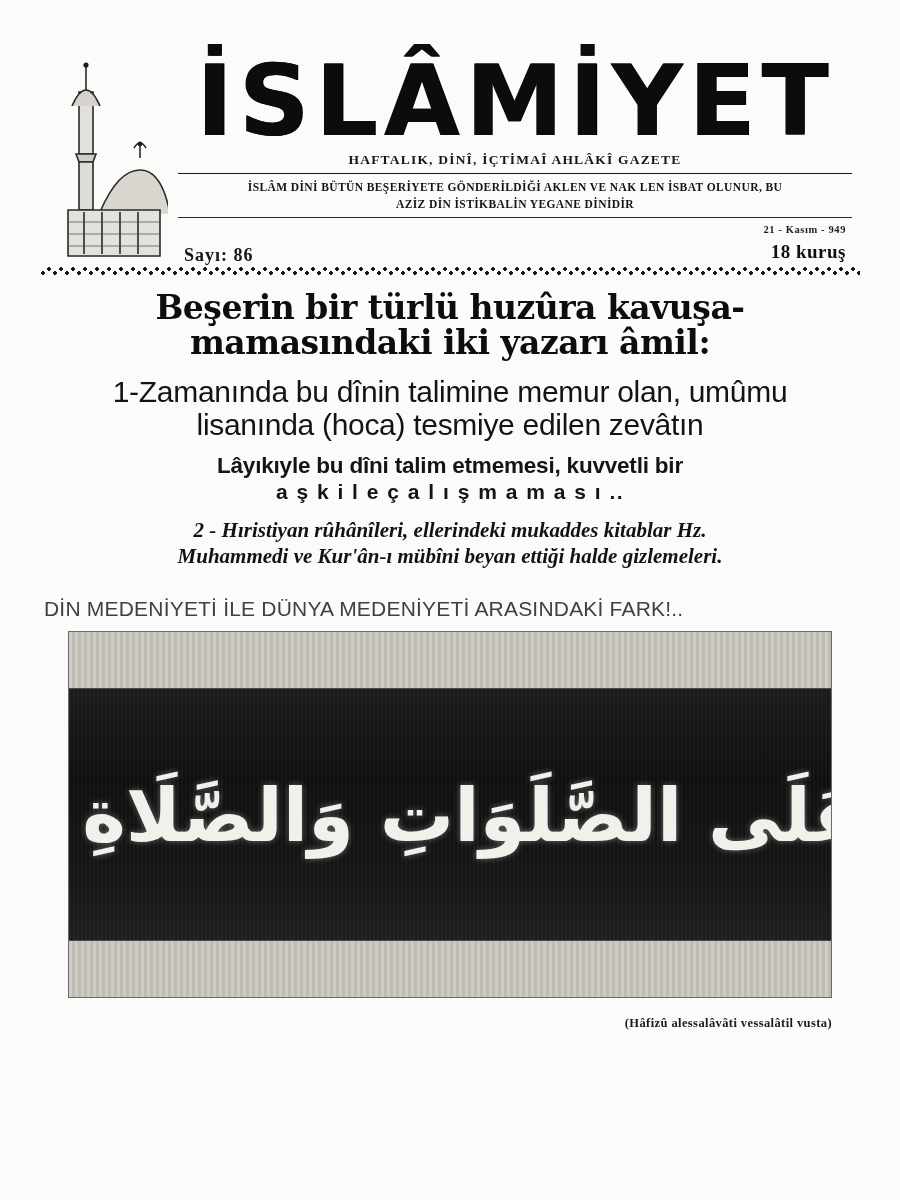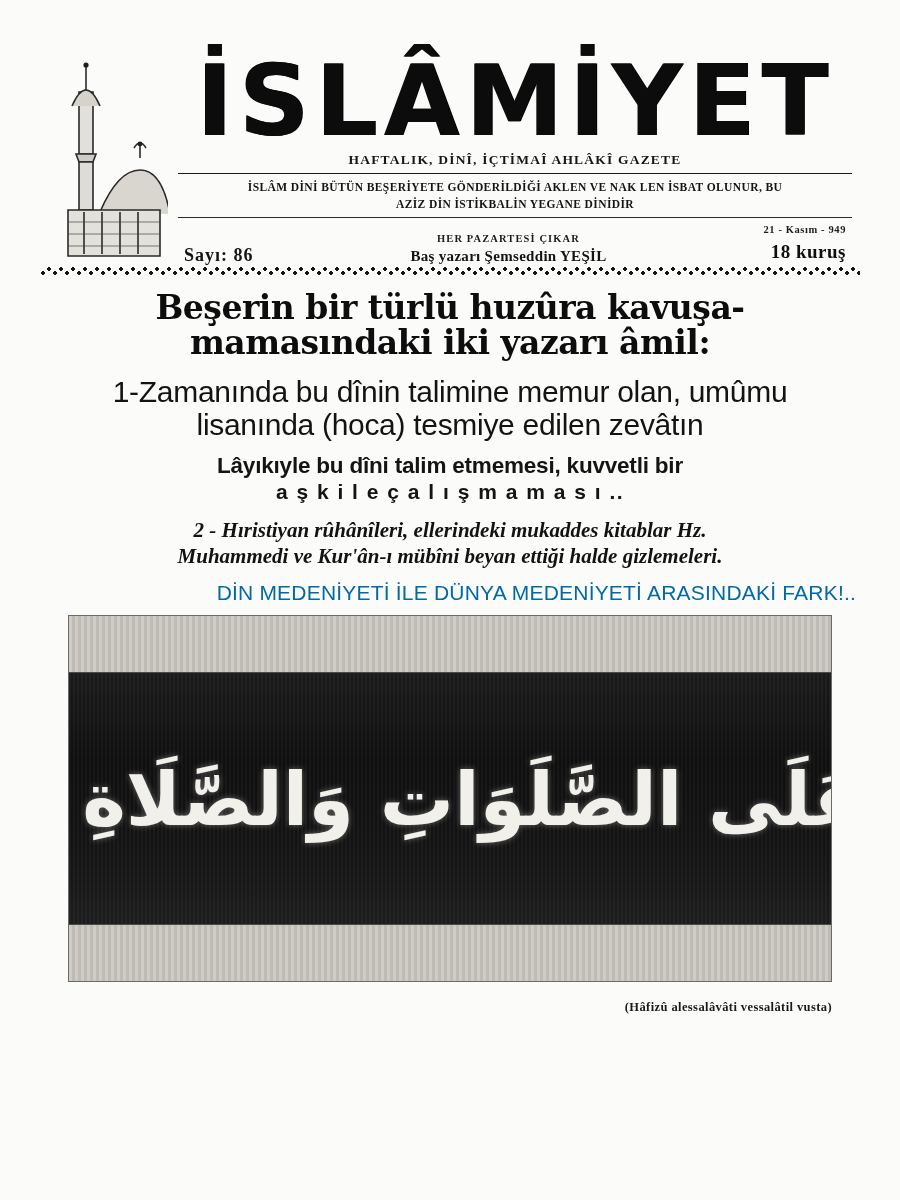--- a/index.html
+++ b/index.html
@@ -189,23 +189,23 @@
     line-height: 1.25;
     text-align: center;
     color: #121212;
     margin-top: 12px;
   }
   .sub-3 .l2 { display: block; }
 
   .kicker {
     font-family: "Liberation Sans", sans-serif;
     font-size: 21px;
-    text-align: right;
-    color: #0369a1;
-    margin-top: 12px;
+    text-align: left;
+    color: #404040;
+    margin-top: 28px;
     letter-spacing: 0.2px;
   }
 
   
   .plate-wrap {
     margin: 10px 24px 0 24px;
     position: relative;
   }
   .plate {
     position: relative;
@@ -302,24 +302,20 @@
       <h1 class="paper-title">İSLÂMİYET</h1>
       <div class="subtitle-1">HAFTALIK, DİNÎ, İÇTİMAÎ  AHLÂKÎ GAZETE</div>
       <hr class="rule">
       <div class="motto">
         <div>İSLÂM DİNİ BÜTÜN BEŞERİYETE GÖNDERİLDİĞİ AKLEN VE NAK LEN İSBAT OLUNUR, BU</div>
         <div>AZİZ DİN İSTİKBALİN  YEGANE DİNİDİR</div>
       </div>
       <hr class="rule thin">
       <div class="issue-row">
         <div class="issue-left">Sayı:  86</div>
-        <div class="issue-center">
-          <div class="periodicity">HER PAZARTESİ ÇIKAR</div>
-          <div class="editor">Baş yazarı Şemseddin YEŞİL</div>
-        </div>
         <div class="issue-right">
           <div class="date">21 - Kasım - 949</div>
           <div class="price">18 kuruş</div>
         </div>
       </div>
     </div>
   </div>
 
   <div class="wavy"></div>
 

